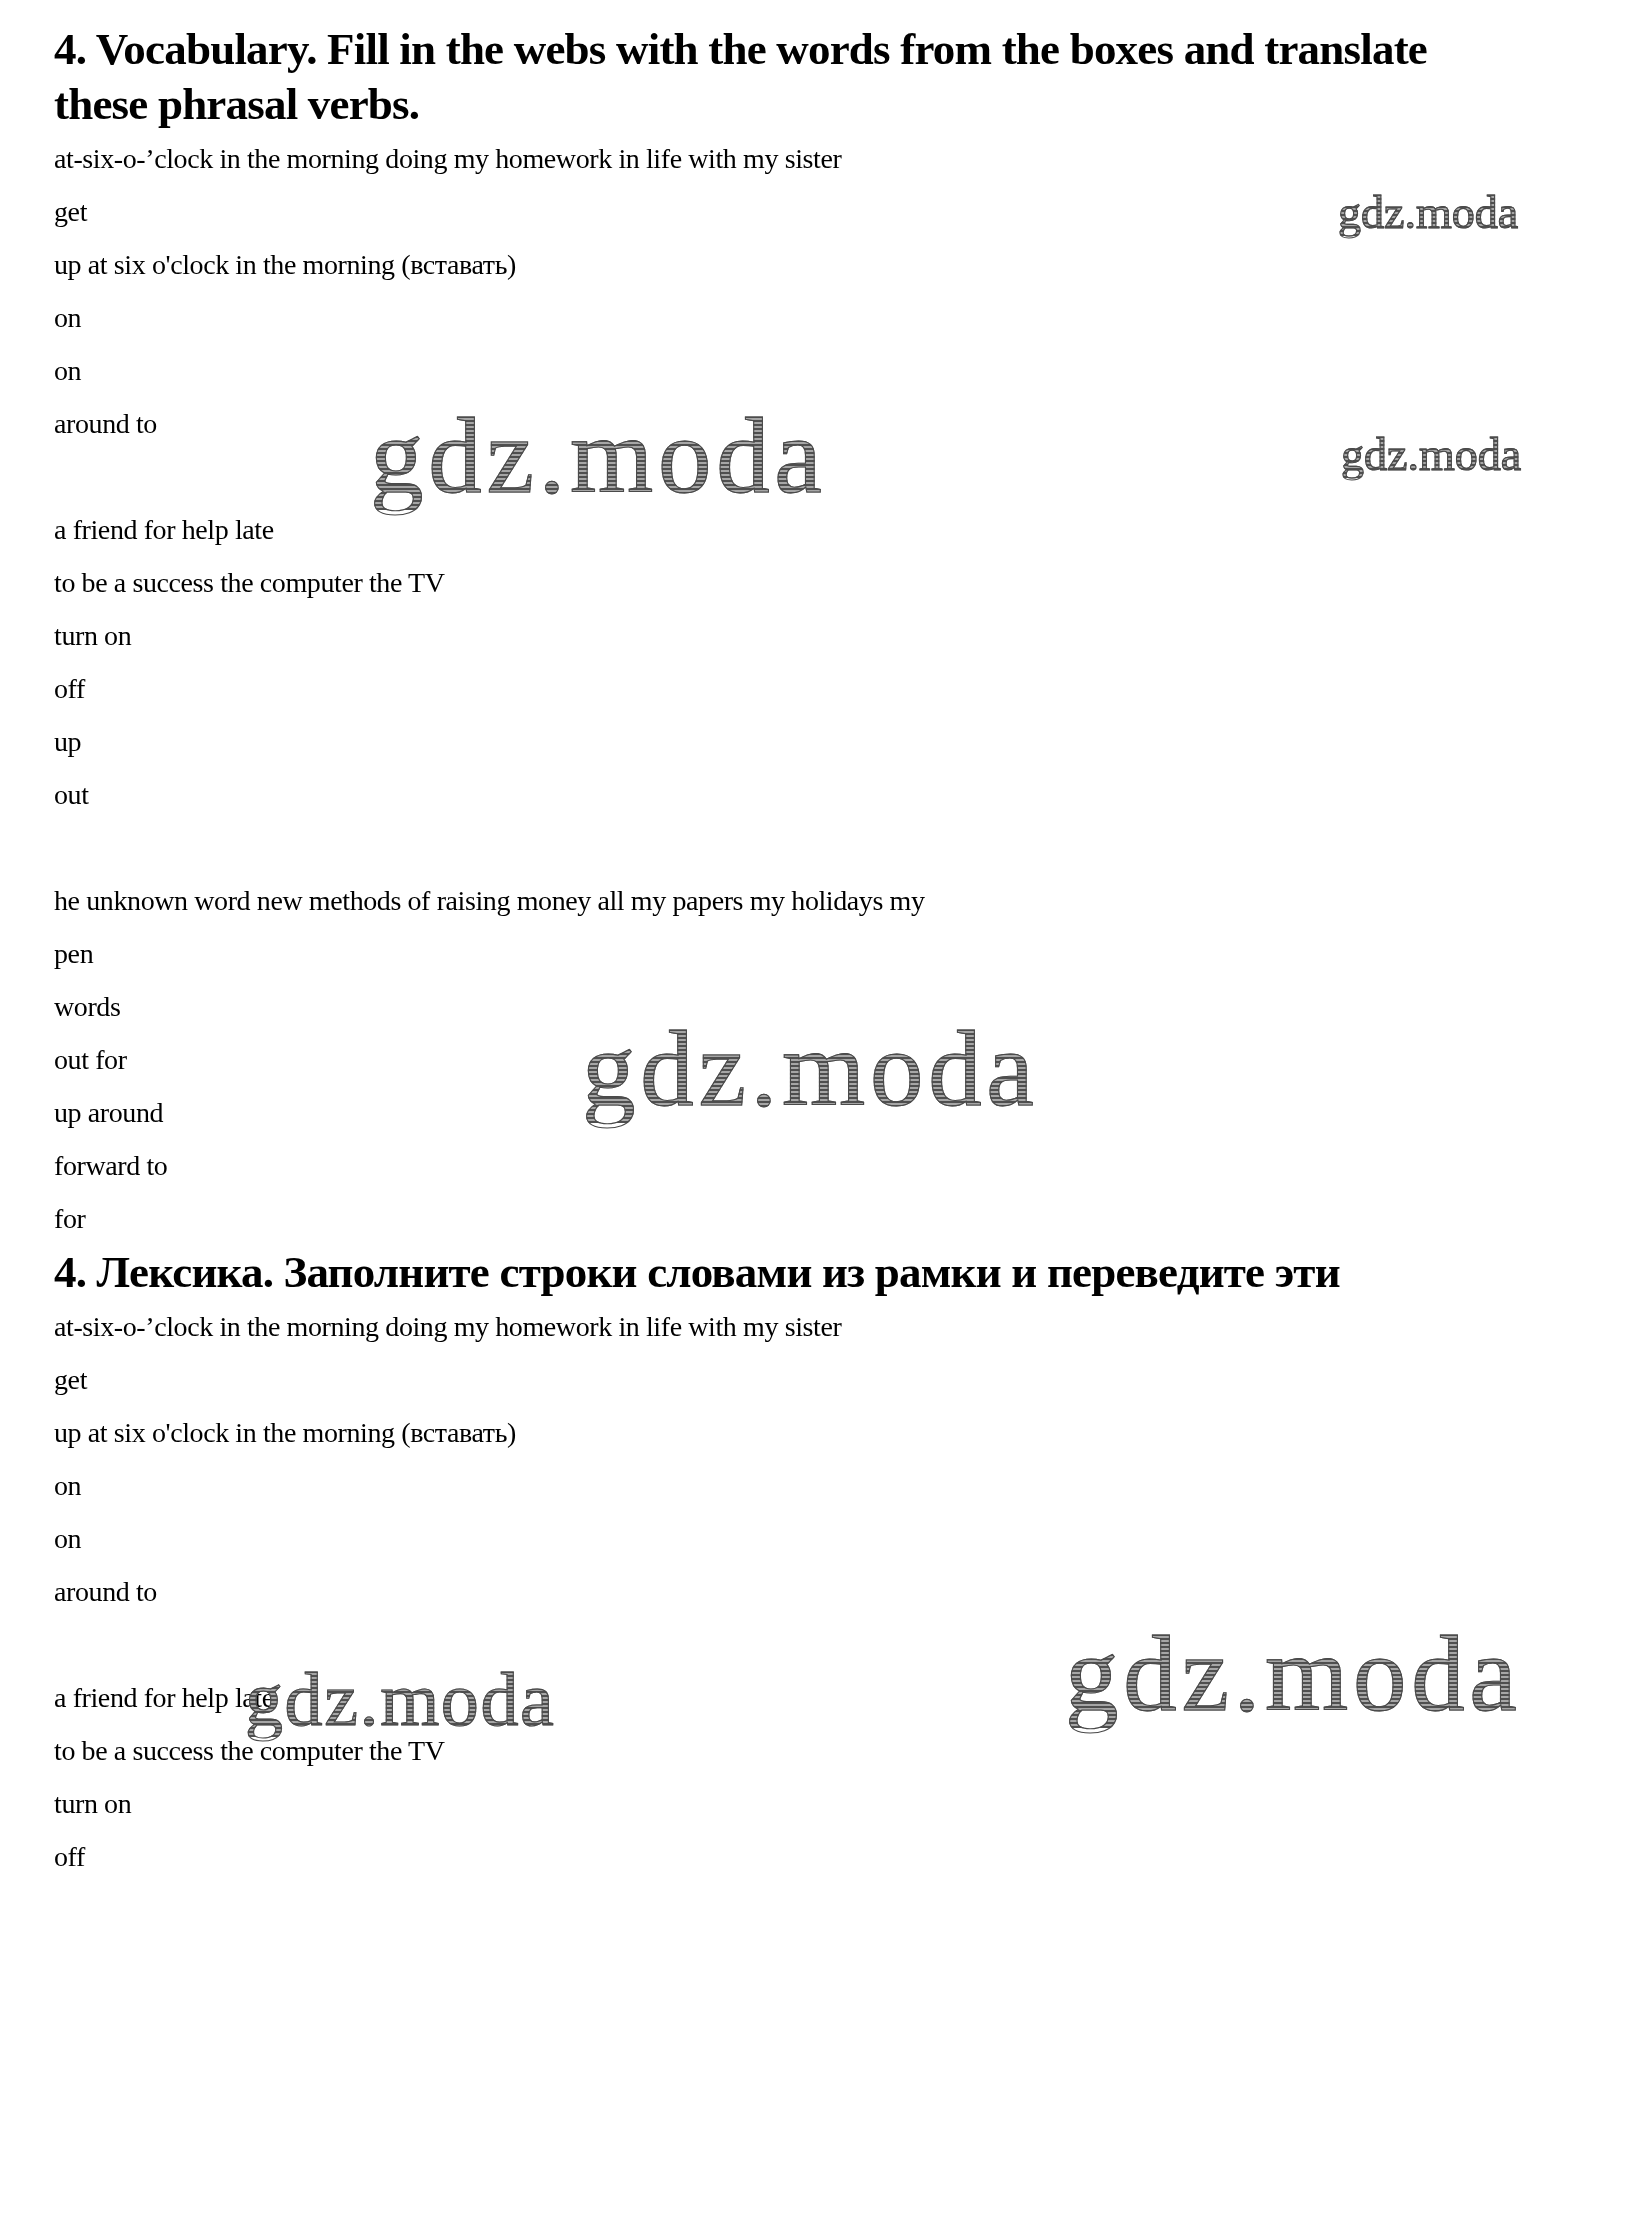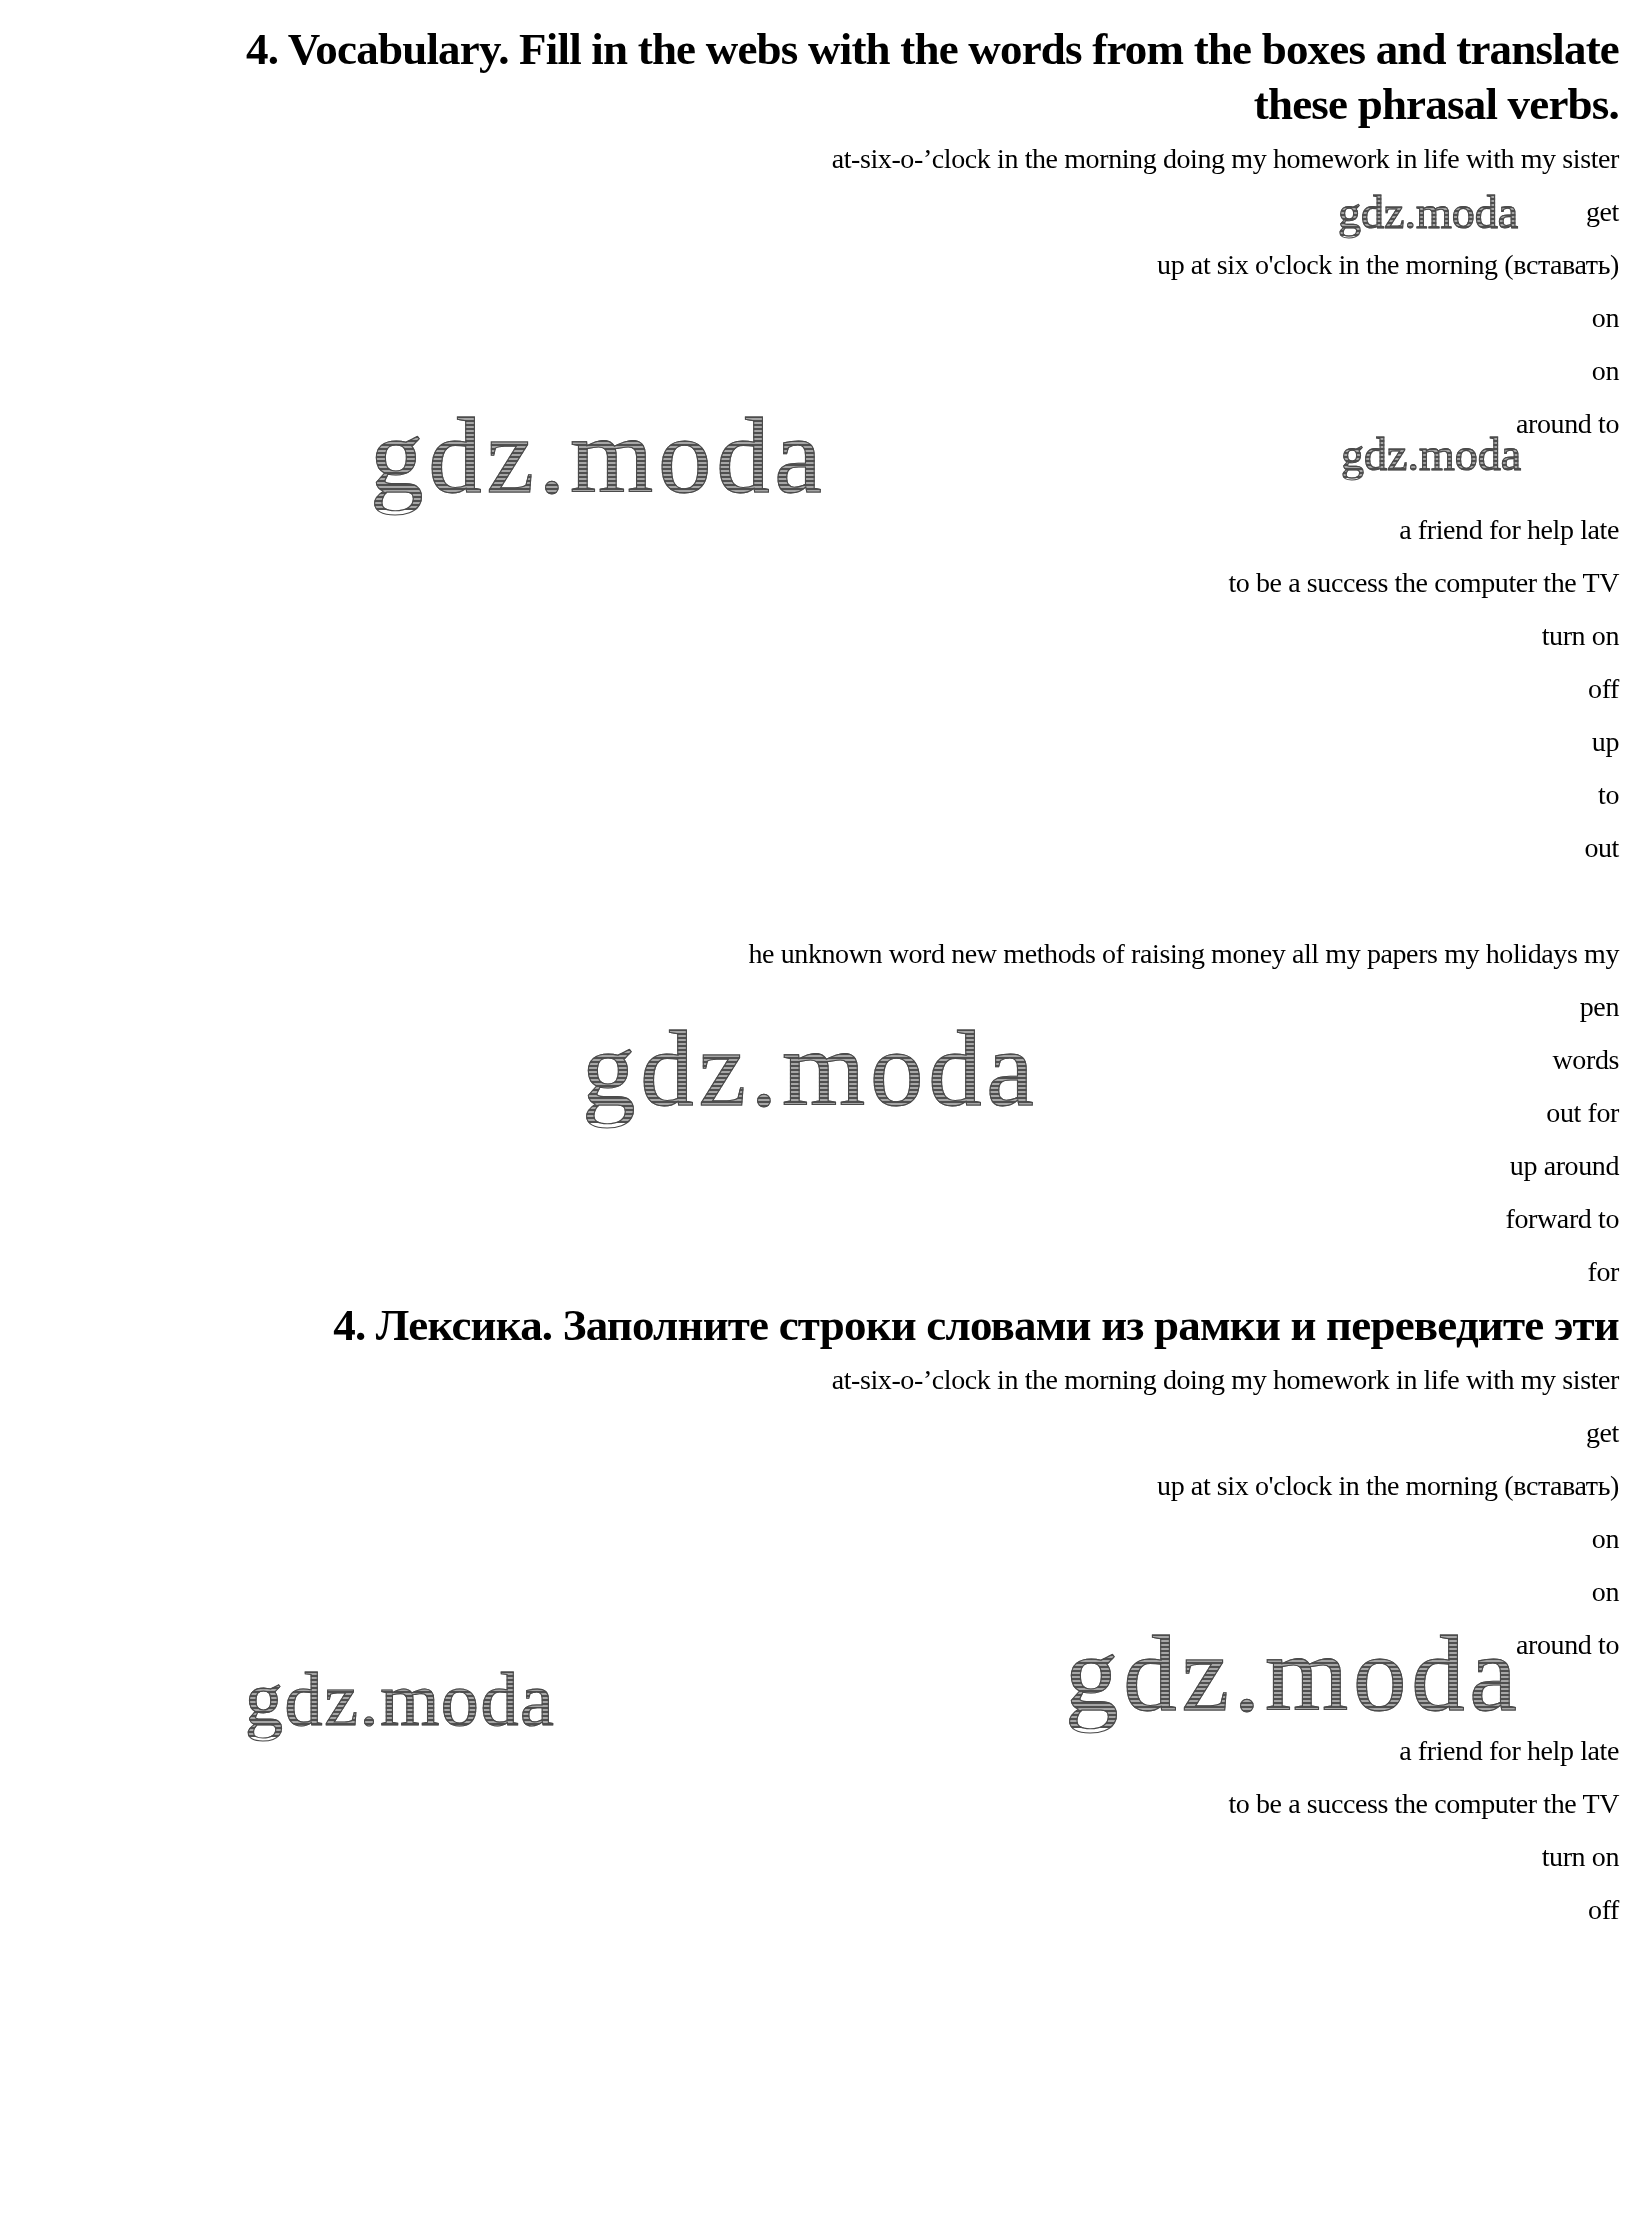--- a/index.html
+++ b/index.html
@@ -10,21 +10,20 @@
     background: #ffffff;
     overflow: hidden;
     font-family: "Liberation Serif", "DejaVu Serif", serif;
     color: #000000;
   }
   .doc {
     position: absolute;
     left: 54px;
     top: 22px;
     width: 1565px;
-    text-align: right;
   }
   .ln {
     font-size: 28px;
     line-height: 53px;
     height: 53px;
     white-space: nowrap;
     letter-spacing: -0.4px;
   }
   .h .ln, .ln.h {
     font-weight: 700;
@@ -71,21 +70,20 @@
     <div class="ln">up at six o'clock in the morning (вставать)</div>
     <div class="ln">on</div>
     <div class="ln">on</div>
     <div class="ln">around to</div>
     <div class="ln"></div>
     <div class="ln">a friend for help late</div>
     <div class="ln">to be a success the computer the TV</div>
     <div class="ln">turn on</div>
     <div class="ln">off</div>
     <div class="ln">up</div>
-    <div class="ln">to</div>
     <div class="ln">out</div>
     <div class="ln"></div>
     <div class="ln">he unknown word new methods of raising money all my papers my holidays my</div>
     <div class="ln">pen</div>
     <div class="ln">words</div>
     <div class="ln">out for</div>
     <div class="ln">up around</div>
     <div class="ln">forward to</div>
     <div class="ln">for</div>
   </div>

